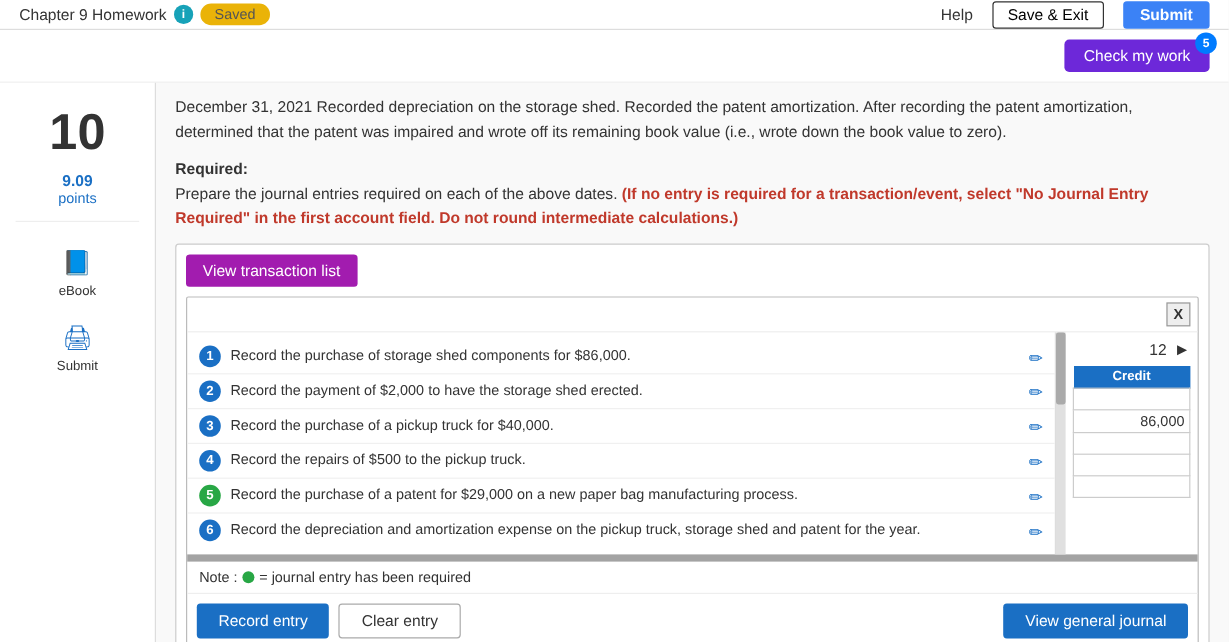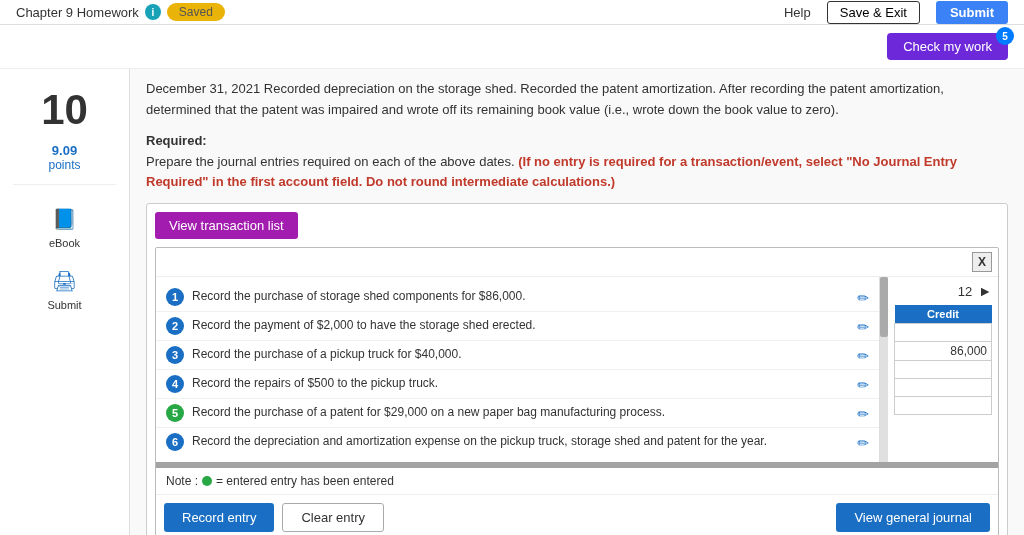--- a/index.html
+++ b/index.html
@@ -307,21 +307,21 @@
                   <td></td>
                 </tr>
               </tbody>
             </table>
           </div>
         </div>
 
         <div class="note-row">
           <span>Note :</span>
           <span class="green-dot"></span>
-          <span>= entered entry has been entered</span>
+          <span>= journal entry has been required</span>
         </div>
 
         <div class="bottom-buttons">
           <button class="btn-record">Record entry</button>
           <button class="btn-clear">Clear entry</button>
           <button class="btn-general">View general journal</button>
         </div>
       </div>
     </div>
 

